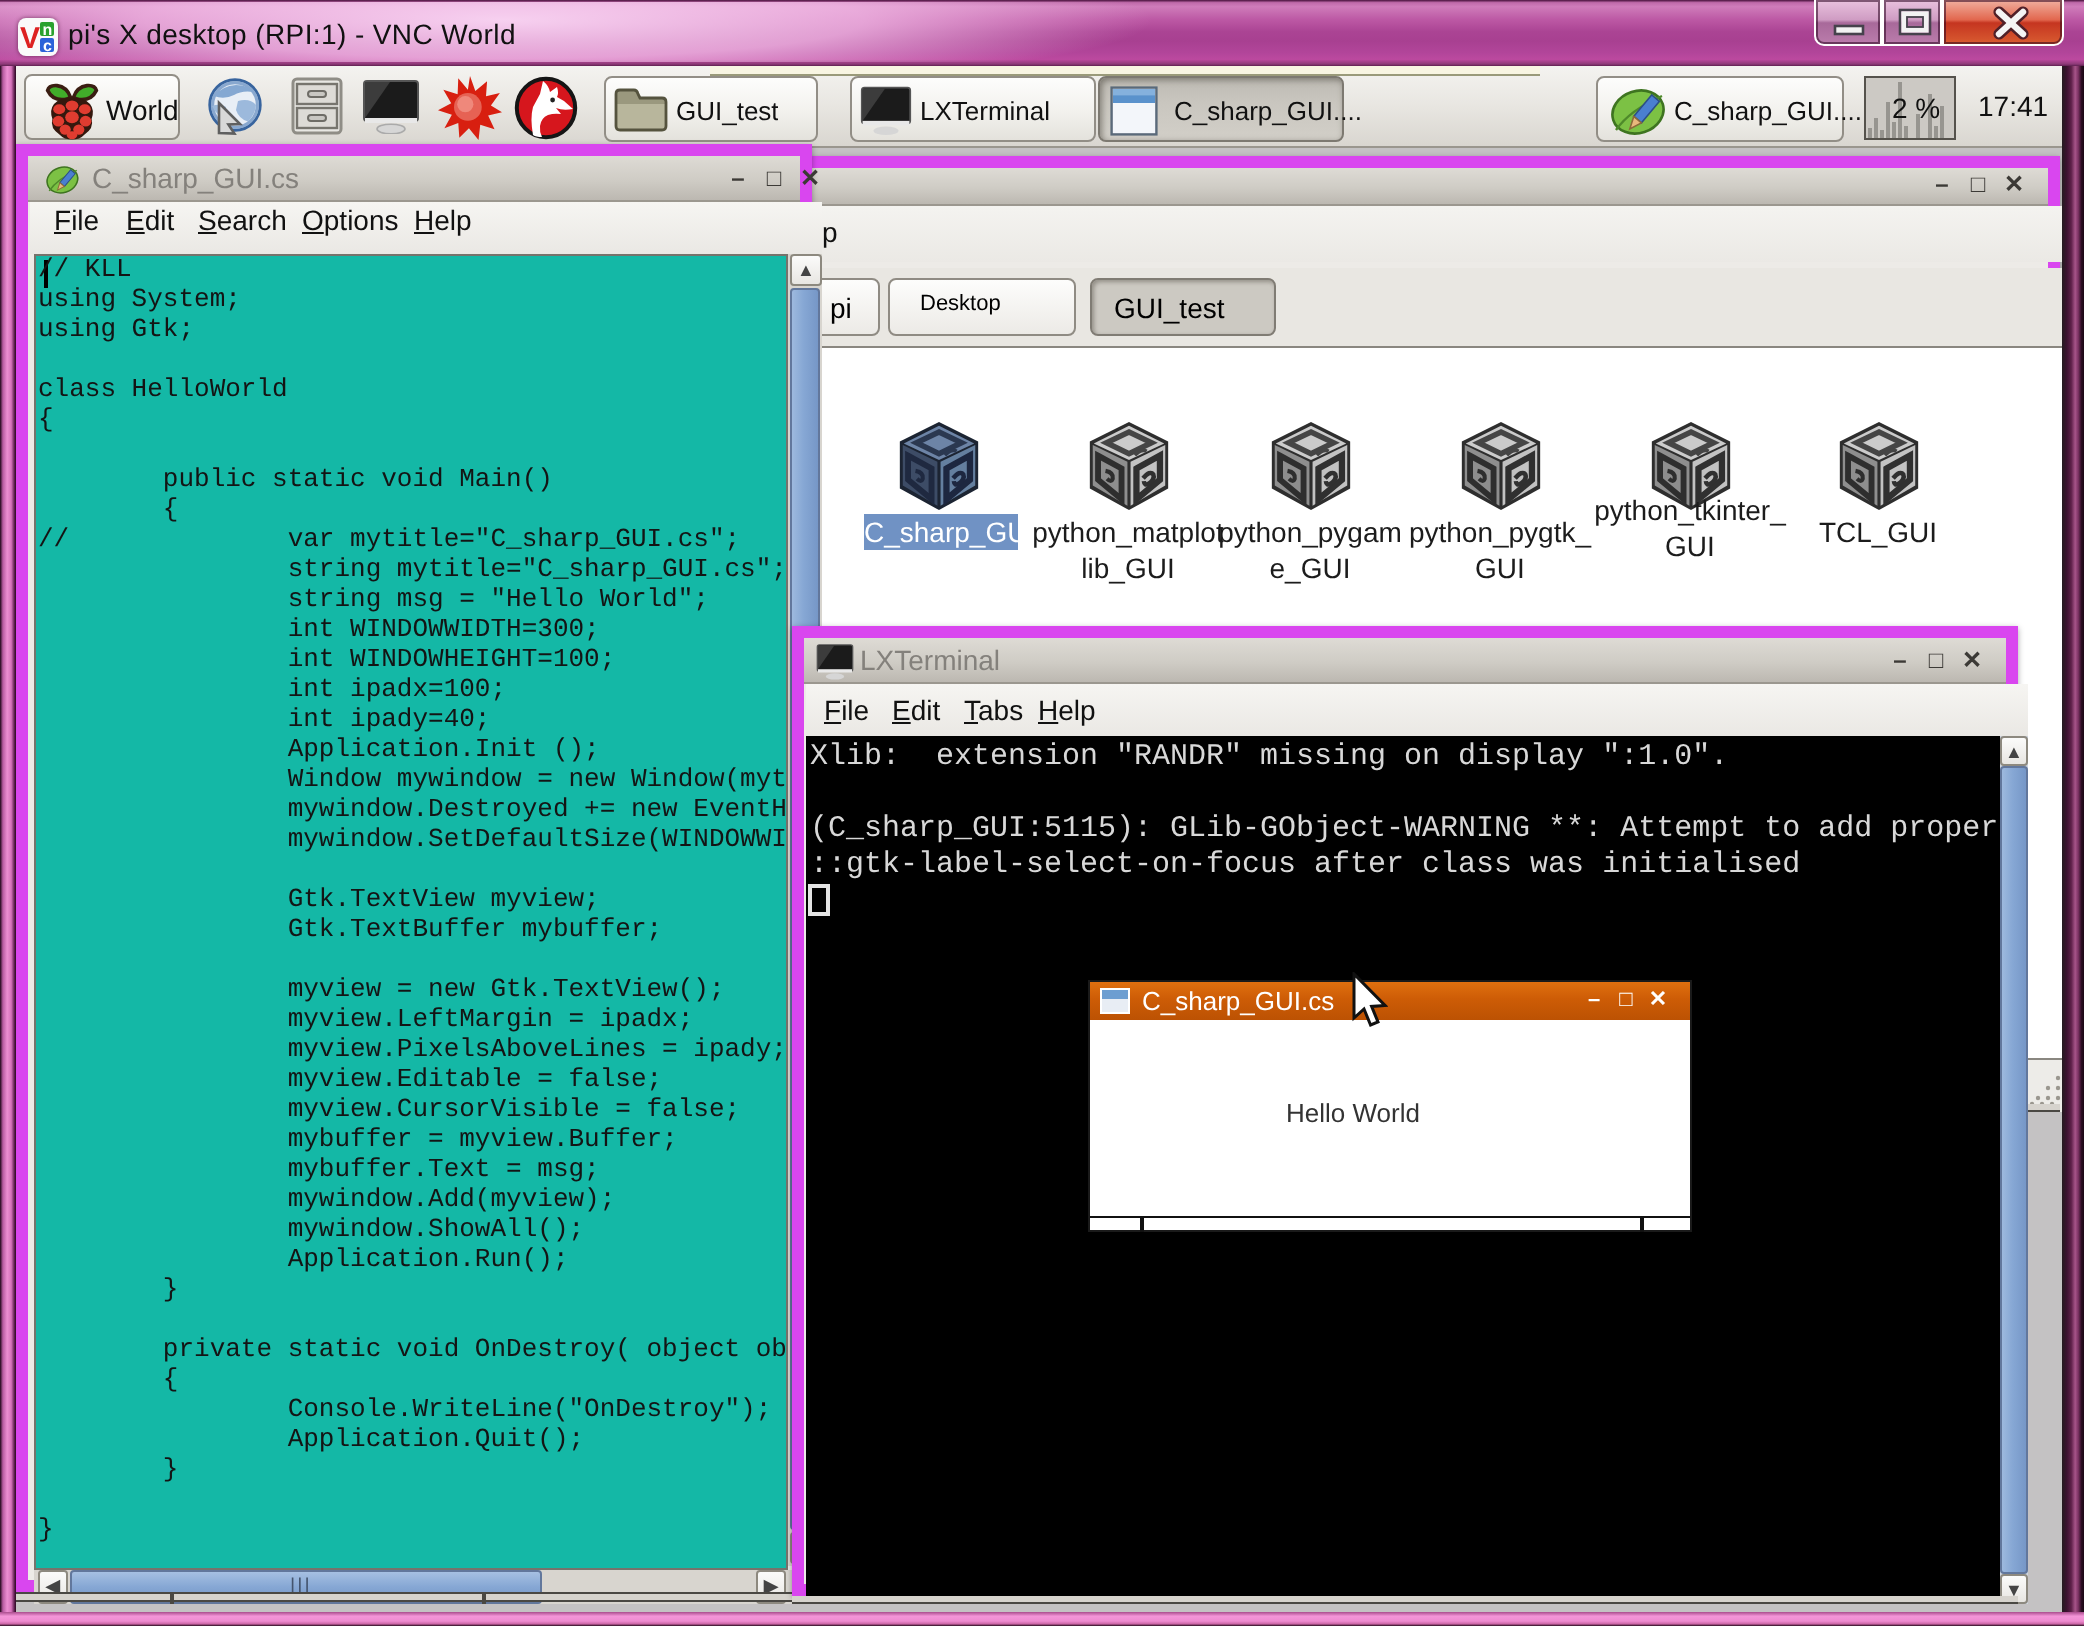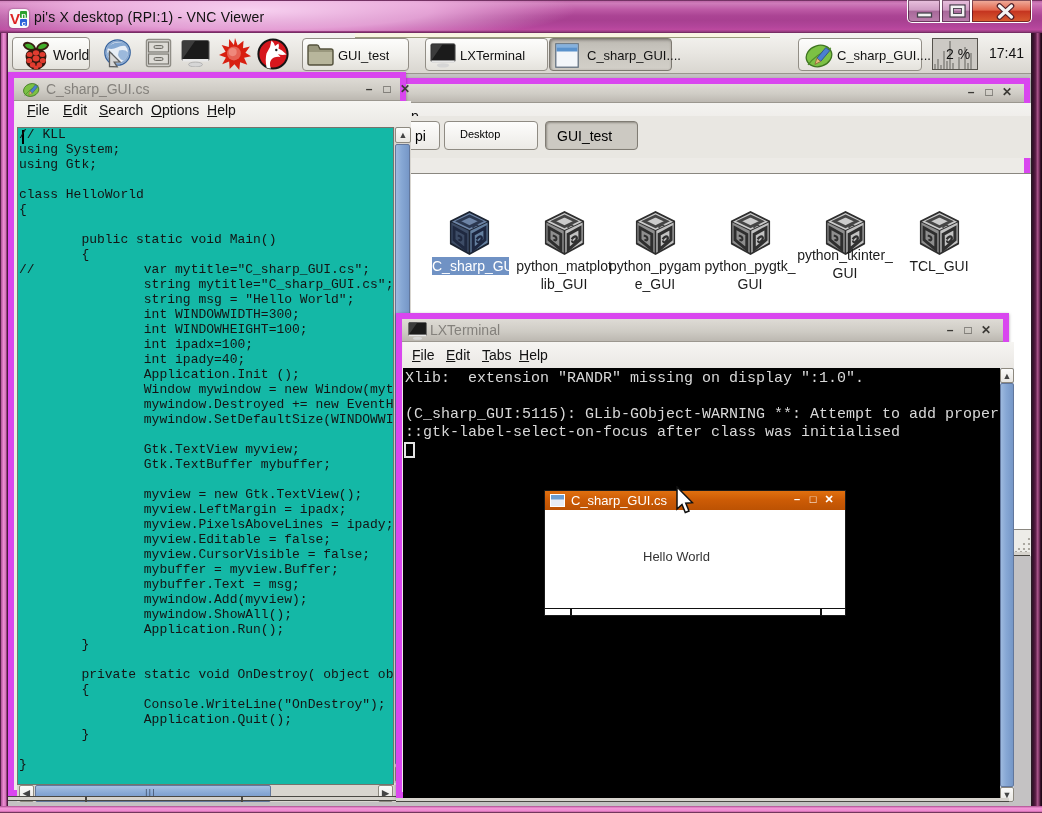--- a/index.html
+++ b/index.html
@@ -159,21 +159,21 @@
  <div class="abs" style="left:13px;top:7px;font-size:14px;color:#111;background:transparent">2 %</div>
 </div>
 <div class="abs clock" style="left:989px;top:45px">17:41</div>
 
 <div class="abs win" id="fmwin" style="left:397px;top:78px;width:633px;height:474px">
  <div class="wtitle" style="height:19px"></div>
  <div class="wbtns" style="top:1px;right:8px"><span class="wbtn">–</span><span class="wbtn">□</span><span class="wbtn">✕</span></div>
  <div class="abs" style="left:1px;top:19px;width:631px;height:28px;background:linear-gradient(180deg,#f4f3f0,#ebe9e5)">
   <div class="abs" style="left:7px;top:5px;font-size:14px;color:#111">p</div>
  </div>
- <div class="abs" style="left:1px;top:32px;width:631px;height:42px;background:#e9e7e2">
+ <div class="abs" style="left:1px;top:50px;width:631px;height:42px;background:#e9e7e2">
   <div class="abs" style="left:1px;top:5px;width:35px;height:29px;background:linear-gradient(180deg,#fdfdfc,#eceae6);border:1px solid #8f8b83;border-radius:4px">
           <span style="position:absolute;left:9px;top:6px;font-size:14px">pi</span>
         </div>
   <div class="abs" style="left:40px;top:5px;width:94px;height:29px;background:linear-gradient(180deg,#fdfdfc,#eceae6);border:1px solid #8f8b83;border-radius:4px;text-align:center">
           <span style="position:absolute;left:15px;top:6px;font-size:11px">Desktop</span>
         </div>
   <div class="abs" style="left:141px;top:5px;width:93px;height:29px;background:#ccc9c2;box-shadow:inset 1px 1px 2px rgba(60,55,45,.4);border:1px solid #807c74;border-radius:4px">
           <span style="position:absolute;left:11px;top:6px;font-size:14px">GUI_test</span>
         </div>
  </div>
@@ -416,21 +416,21 @@
  <div class="abs sheen"></div>
  <div class="abs" id="vico">
   <svg width="20" height="19" viewBox="0 0 20 19">
    <text x="1" y="15" font-family="Liberation Sans" font-size="15" font-weight="bold" fill="#d22">V</text>
    <rect x="11" y="2" width="7" height="7" rx="1" fill="#2aa12e"></rect>
    <text x="12.2" y="8.6" font-family="Liberation Sans" font-size="8" font-weight="bold" fill="#fff">n</text>
    <rect x="11" y="10" width="7" height="7" rx="1" fill="#2b62d9"></rect>
    <text x="12.5" y="16.6" font-family="Liberation Sans" font-size="8" font-weight="bold" fill="#fff">c</text>
   </svg>
  </div>
- <div class="abs" id="vtxt">pi's X desktop (RPI:1) - VNC Viewer</div>
+ <div class="abs" id="vtxt">pi's X desktop (RPI:1) - VNC World</div>
  <div class="abs aerobtn" id="btnmin"><svg width="34" height="23">
           <rect x="9.5" y="13" width="14" height="4" fill="#f2f2f2" stroke="#46424c" stroke-width="1.3"></rect>
         </svg></div>
  <div class="abs aerobtn" id="btnmax"><svg width="30" height="23">
           <rect x="8" y="5" width="15" height="12" fill="none" stroke="#46424c" stroke-width="1.3"></rect>
           <rect x="10" y="7" width="11" height="8" fill="none" stroke="#f2f2f2" stroke-width="2.6"></rect>
           <rect x="11.5" y="8.5" width="8" height="5" fill="none" stroke="#46424c" stroke-width="0.9"></rect>
         </svg></div>
  <div class="abs aerobtn" id="btncls"><svg width="61" height="23">
           <g stroke="#502028" stroke-width="5.6" stroke-linecap="round">

